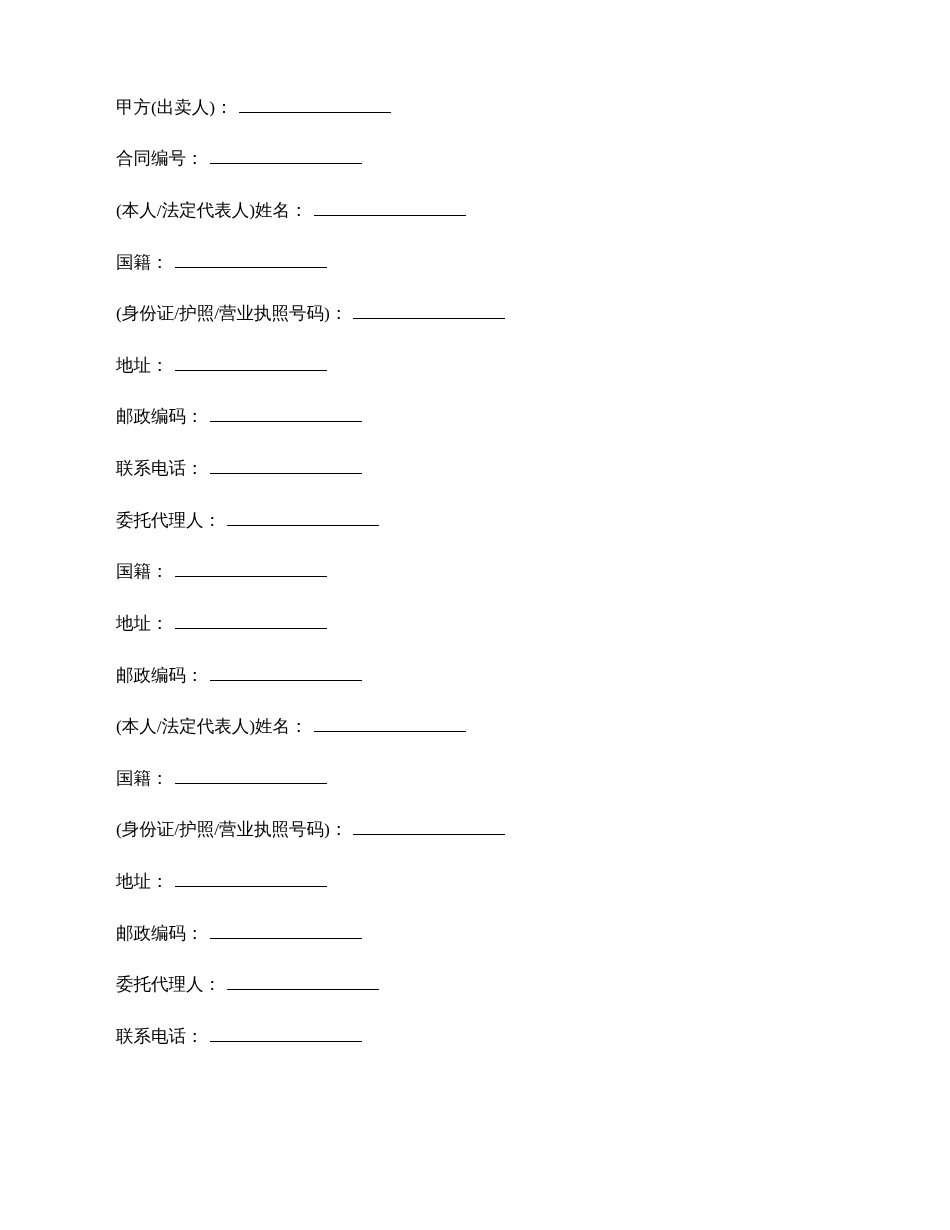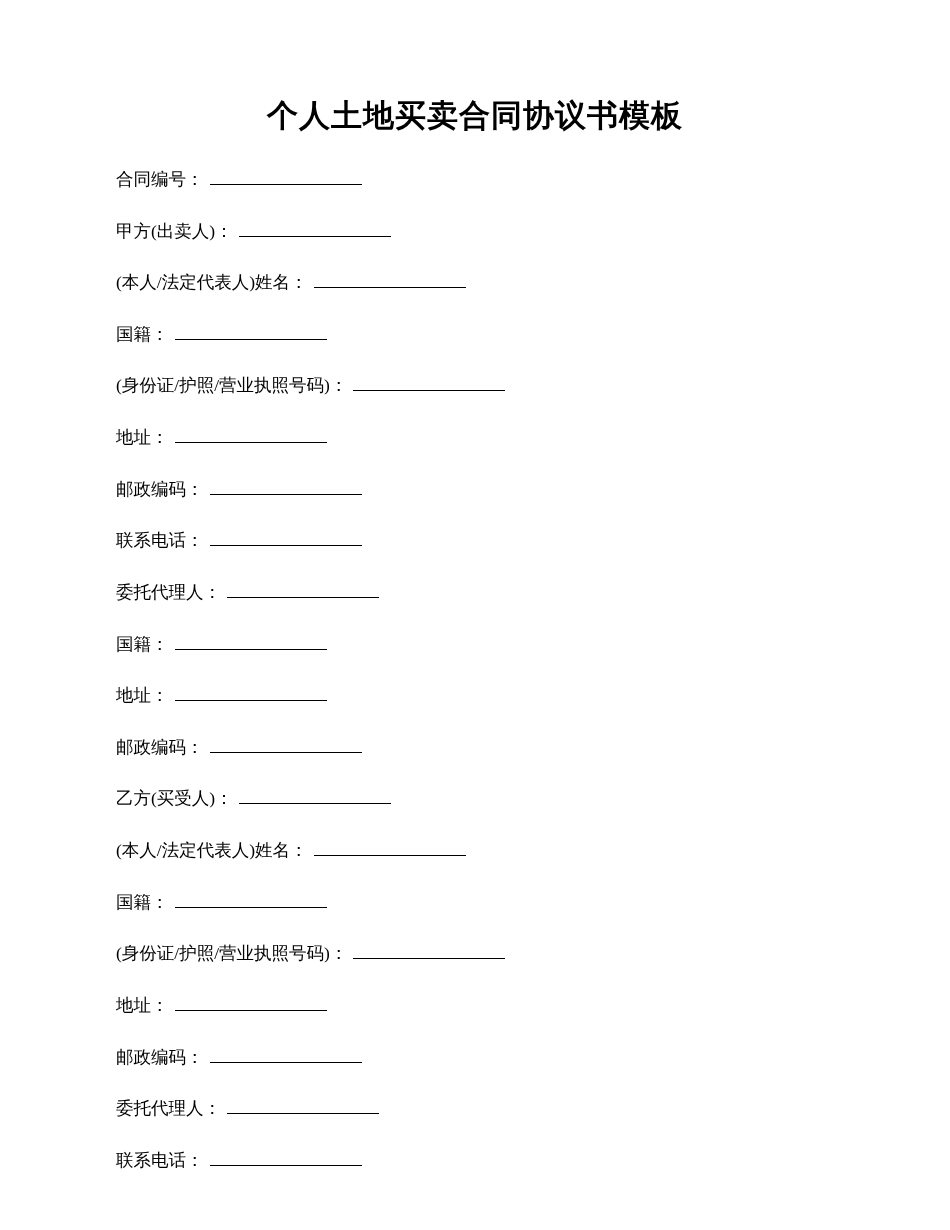--- a/index.html
+++ b/index.html
@@ -52,35 +52,33 @@
     vertical-align: baseline;
     border-bottom: 1.4px solid #000000;
     height: 0.95em;
     margin-left: 6px;
   }
 </style>
 </head>
 <body>
 
 <div class="page">
-  <h1 class="doc-title">个人土地买卖合同协议书模板</h1>
   <div class="field-list">
+      <div class="field-row"><span class="field-label">甲方(出卖人)：</span><span class="field-blank" style="width: 152px;"></span></div>
       <div class="field-row"><span class="field-label">合同编号：</span><span class="field-blank" style="width: 152px;"></span></div>
-      <div class="field-row"><span class="field-label">甲方(出卖人)：</span><span class="field-blank" style="width: 152px;"></span></div>
       <div class="field-row"><span class="field-label">(本人/法定代表人)姓名：</span><span class="field-blank" style="width: 152px;"></span></div>
       <div class="field-row"><span class="field-label">国籍：</span><span class="field-blank" style="width: 152px;"></span></div>
       <div class="field-row"><span class="field-label">(身份证/护照/营业执照号码)：</span><span class="field-blank" style="width: 152px;"></span></div>
       <div class="field-row"><span class="field-label">地址：</span><span class="field-blank" style="width: 152px;"></span></div>
       <div class="field-row"><span class="field-label">邮政编码：</span><span class="field-blank" style="width: 152px;"></span></div>
       <div class="field-row"><span class="field-label">联系电话：</span><span class="field-blank" style="width: 152px;"></span></div>
       <div class="field-row"><span class="field-label">委托代理人：</span><span class="field-blank" style="width: 152px;"></span></div>
       <div class="field-row"><span class="field-label">国籍：</span><span class="field-blank" style="width: 152px;"></span></div>
       <div class="field-row"><span class="field-label">地址：</span><span class="field-blank" style="width: 152px;"></span></div>
       <div class="field-row"><span class="field-label">邮政编码：</span><span class="field-blank" style="width: 152px;"></span></div>
-      <div class="field-row"><span class="field-label">乙方(买受人)：</span><span class="field-blank" style="width: 152px;"></span></div>
       <div class="field-row"><span class="field-label">(本人/法定代表人)姓名：</span><span class="field-blank" style="width: 152px;"></span></div>
       <div class="field-row"><span class="field-label">国籍：</span><span class="field-blank" style="width: 152px;"></span></div>
       <div class="field-row"><span class="field-label">(身份证/护照/营业执照号码)：</span><span class="field-blank" style="width: 152px;"></span></div>
       <div class="field-row"><span class="field-label">地址：</span><span class="field-blank" style="width: 152px;"></span></div>
       <div class="field-row"><span class="field-label">邮政编码：</span><span class="field-blank" style="width: 152px;"></span></div>
       <div class="field-row"><span class="field-label">委托代理人：</span><span class="field-blank" style="width: 152px;"></span></div>
       <div class="field-row"><span class="field-label">联系电话：</span><span class="field-blank" style="width: 152px;"></span></div>
     </div>
 </div>
 

